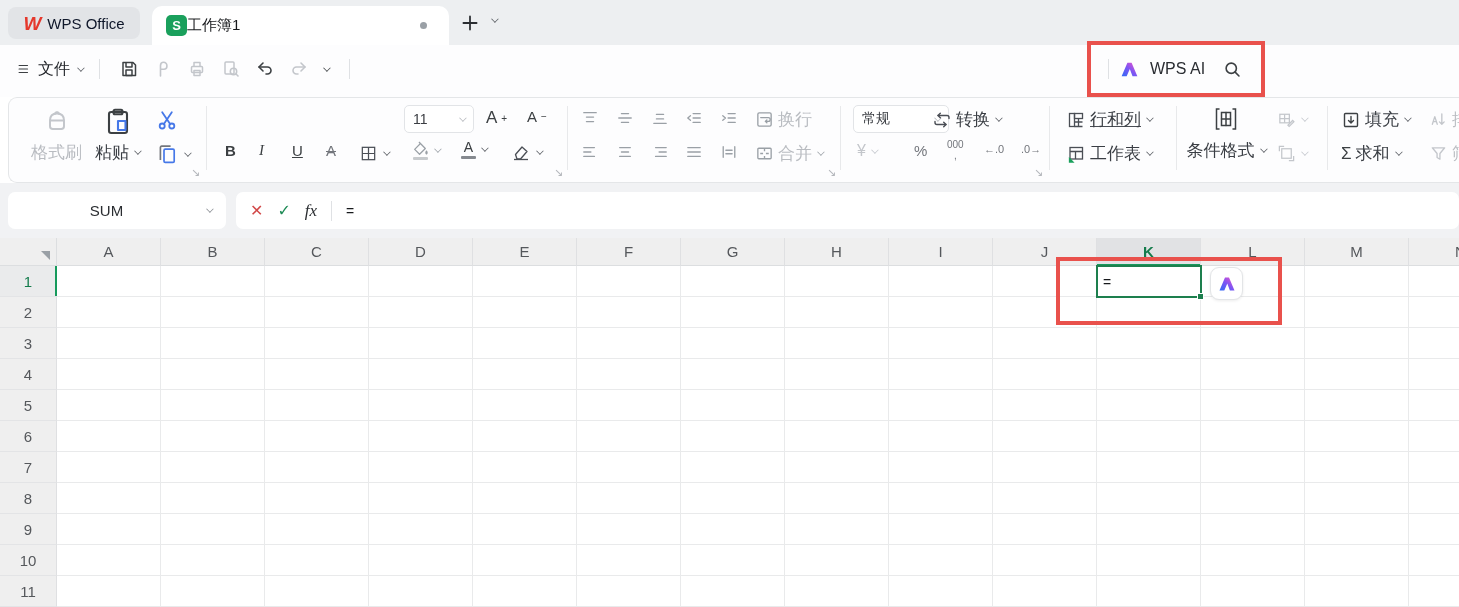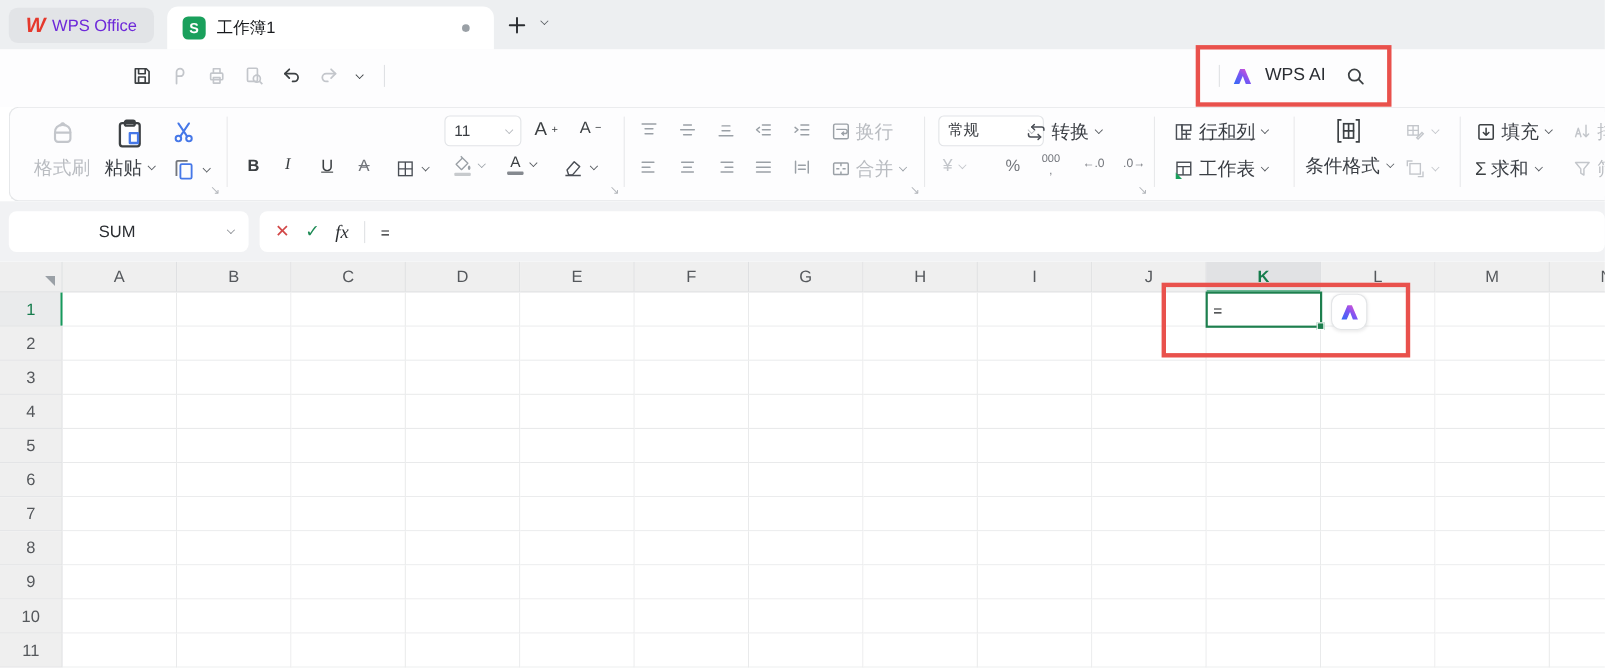--- a/index.html
+++ b/index.html
@@ -6,24 +6,24 @@
   html,body { width:1459px; height:607px; overflow:hidden; }
   body { position:relative; font-family:"Liberation Sans","DejaVu Sans",sans-serif; background:#fff; color:#23262b; }
   svg { display:block; }
   .chev { display:inline-block; width:7px; height:7px; border-right:1.6px solid currentColor; border-bottom:1.6px solid currentColor; transform:rotate(45deg) translateY(-2px) scale(.75); flex:none; }
   .dis { color:#c3c6cb !important; }
 
   
   #titlebar { position:absolute; left:0; top:0; width:1459px; height:45px; background:#edeff1; }
   .app-btn { position:absolute; left:8px; top:7px; width:132px; height:32px; background:#e2e4e7; border-radius:8px; display:flex; align-items:center; justify-content:center; gap:7px; cursor:default; }
   .wps-logo { font-weight:800; font-size:19px; color:#e5382c; font-style:italic; letter-spacing:-1px; line-height:1; }
-  .app-name { font-size:15px; color:#6d28d9; }
+  .app-name { font-size:15px; color:#0f172a; }
   .doc-tab { position:absolute; left:152px; top:6px; width:297px; height:39px; background:#fff; border-radius:10px 10px 0 0; display:flex; align-items:center; }
   .s-icon { width:21px; height:21px; background:#1aa05c; color:#fff; border-radius:5px; font-size:13px; font-weight:bold; display:flex; align-items:center; justify-content:center; margin-left:14px; }
-  .doc-title { font-size:15px; margin-left:10px; color:#17191c;text-align:right; }
+  .doc-title { font-size:15px; color:#17191c;text-align:right; }
   .mod-dot { width:7px; height:7px; border-radius:50%; background:#9aa0a6; margin-left:auto; margin-right:22px; }
   .newtab-btn { position:absolute; left:459px; top:12px; width:22px; height:22px; color:#2a2d31; }
   .newtab-chev { position:absolute; left:490px; top:17px; color:#54585e; }
 
   
   #menubar { position:absolute; left:0; top:45px; width:1459px; height:52px; background:#fdfdfe; }
   .file-area { position:absolute; left:16px; top:0; height:48px; display:flex; align-items:center; gap:6px; }
   .file-label { font-size:16px; color:#23262b; }
   .vdiv { width:1px; height:20px; background:#dfe1e4; }
   .qat { position:absolute; left:118px; top:0; height:48px; display:flex; align-items:center; gap:12px; color:#3c4043; }
@@ -98,20 +98,28 @@
   </div>
   <div class="newtab-btn">
     <svg width="22" height="22" viewBox="0 0 20 20" fill="none" stroke="currentColor" stroke-width="1.6" stroke-linecap="round">
         <path d="M10 4v12M4 10h12"></path>
       </svg>
   </div>
   <span class="chev newtab-chev"></span>
 </div>
 
 <div id="menubar">
+  <div class="file-area">
+    <svg width="16" height="14" viewBox="0 0 20 20" fill="none" stroke="#3c4043" stroke-width="1.7" stroke-linecap="round">
+        <path d="M3 5h12M3 10h12M3 15h12"></path>
+      </svg>
+    <span class="file-label">文件</span>
+    <span class="chev" style="color:#54585e"></span>
+    <span class="vdiv" style="margin-left:10px"></span>
+  </div>
   <div class="qat">
     <span class="ico">
       <svg width="20" height="20" viewBox="0 0 20 20" fill="none" stroke="#3c4043" stroke-width="1.5" stroke-linejoin="round">
           <path d="M4 3.5h10l2.5 2.5v10.5H4z"></path>
           <path d="M7 3.5V8h6V3.5"></path>
           <rect x="7" y="11" width="6" height="5.5"></rect>
         </svg>
     </span>
     <span class="ico dis">
       <svg width="20" height="20" viewBox="0 0 20 20" fill="none" stroke="#c3c6cb" stroke-width="1.6" stroke-linecap="round">

